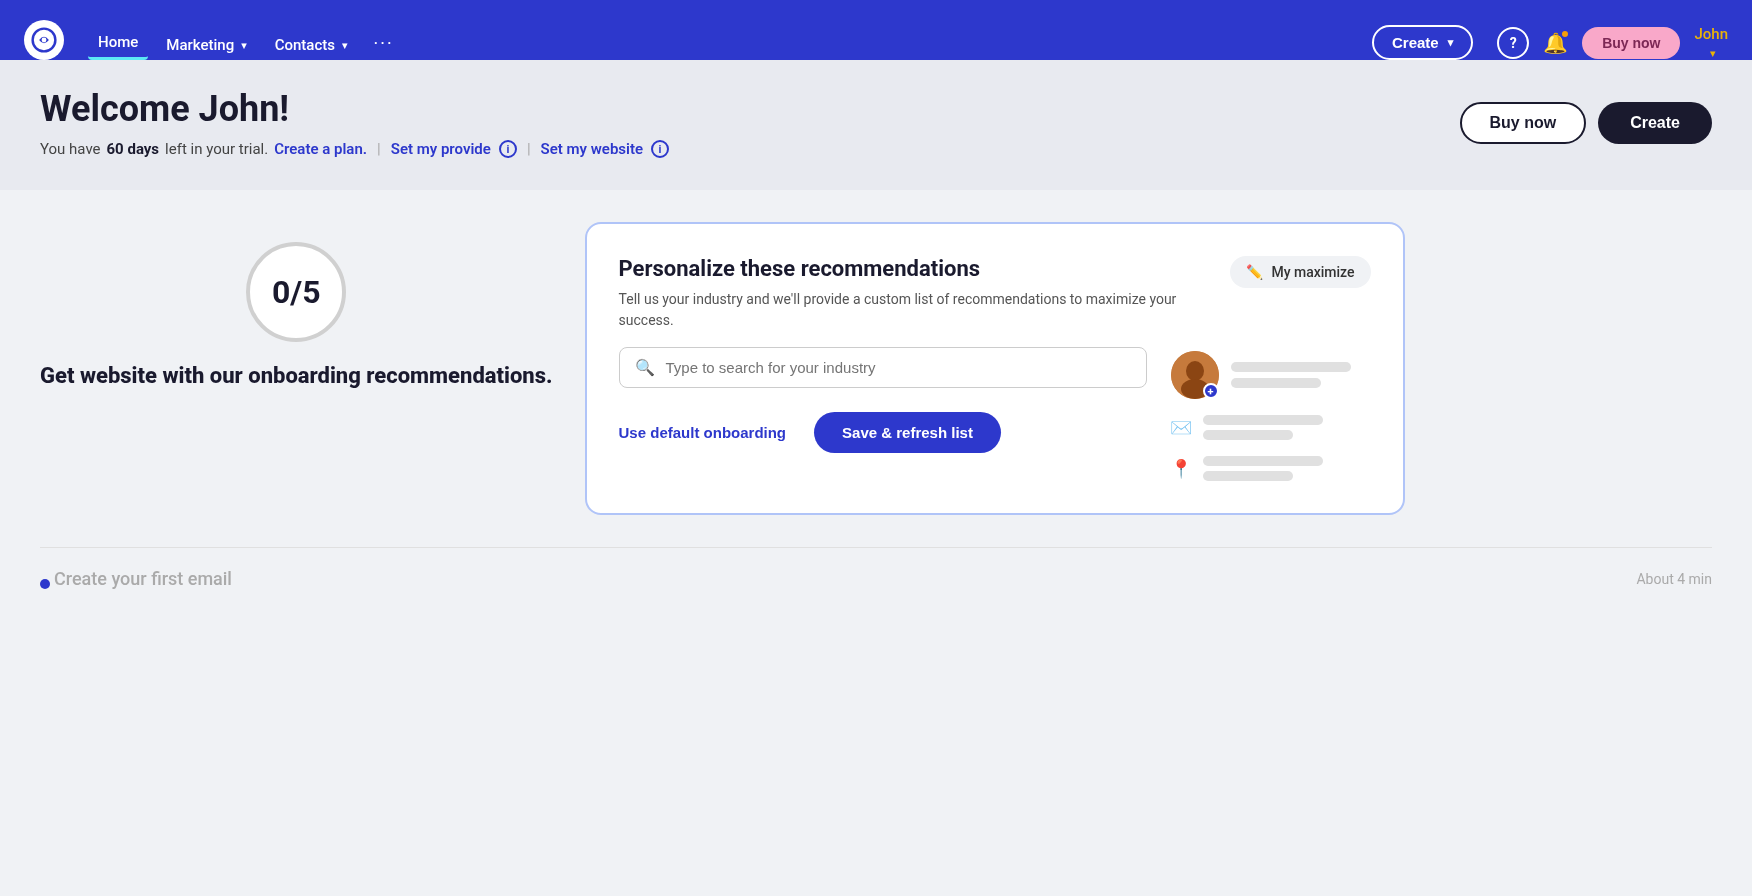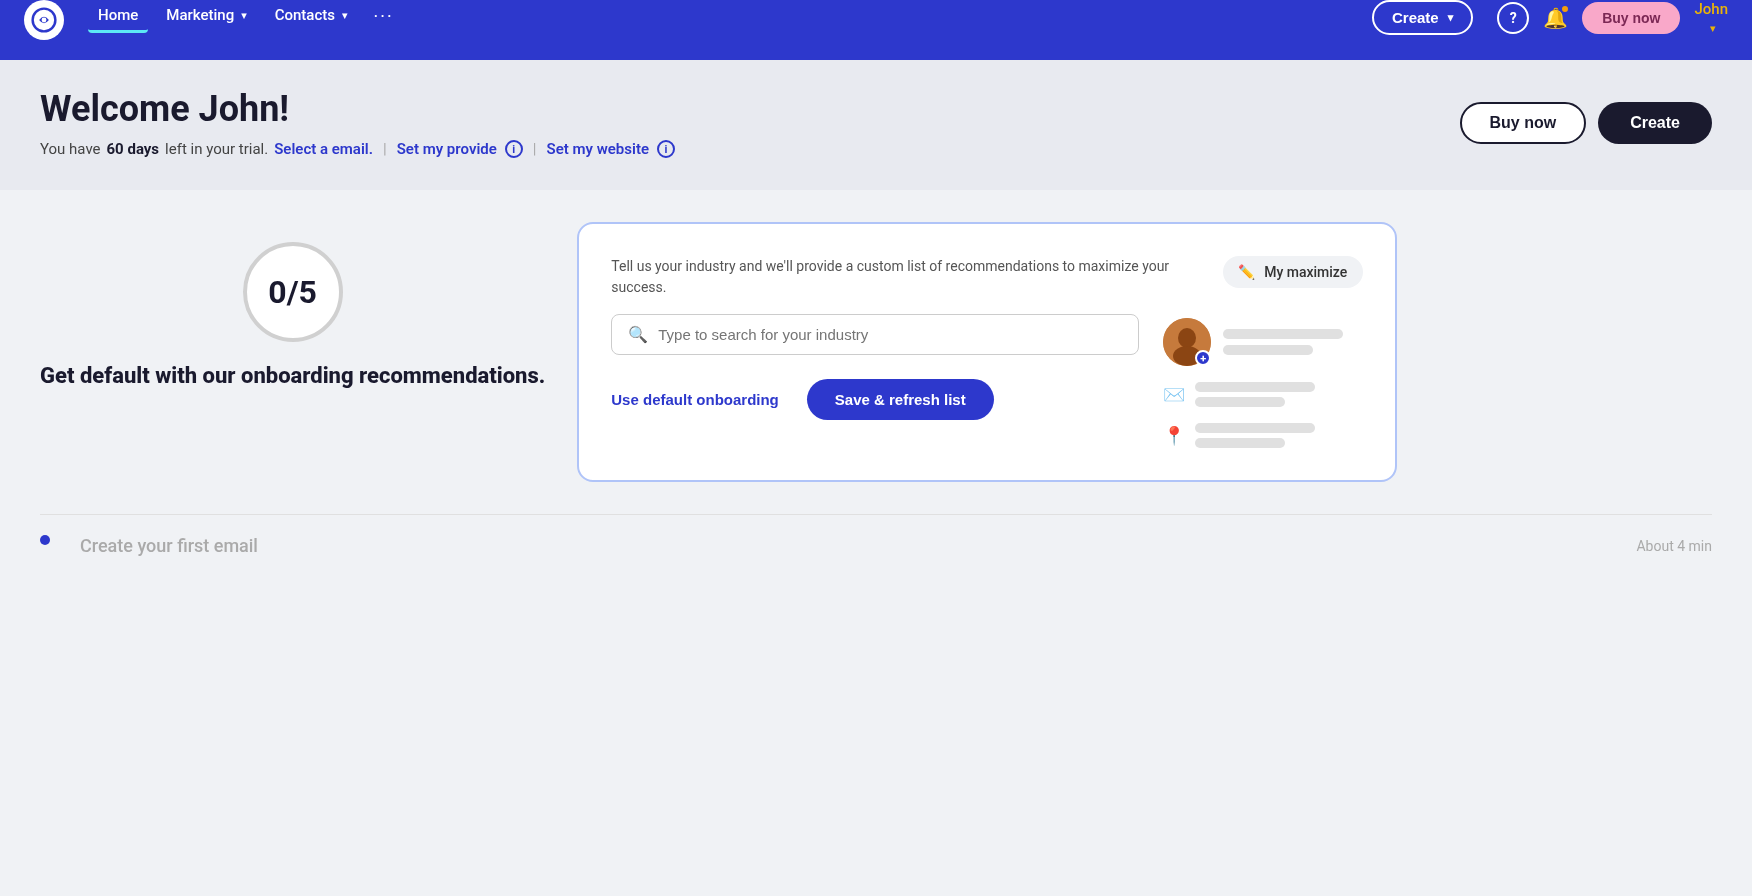--- a/index.html
+++ b/index.html
@@ -3,21 +3,21 @@
   <meta charset="utf-8">
   <style>
     * { box-sizing: border-box; margin: 0; padding: 0; }
     body { font-family: -apple-system, BlinkMacSystemFont, 'Segoe UI', Roboto, sans-serif; background: #f0f2f5; min-height: 896px; }
 
     
     .navbar {
       background: #2d38cc;
       height: 60px;
       display: flex;
-      align-items: flex-start;
+      align-items: flex-end;
       padding: 0 24px;
       gap: 8px;
       position: relative;
     }
     .nav-logo {
       width: 40px; height: 40px;
       border-radius: 50%;
       background: white;
       display: flex; align-items: center; justify-content: center;
       margin-right: 16px;
@@ -227,21 +227,21 @@
 
     
     .bottom-section {
       padding: 0 40px 0 40px;
     }
     .list-item-row {
       display: flex; align-items: center; justify-content: space-between;
       padding: 20px 0;
       border-top: 1px solid #e0e0e0;
     }
-    .list-item-left { display: flex; align-items: flex-start; gap: 30px; }
+    .list-item-left { display: flex; align-items: flex-end; gap: 4px; }
     .dot-blue { width: 10px; height: 10px; border-radius: 50%; background: #2d38cc; flex-shrink: 0; }
     .list-item-title { font-size: 18px; color: #aaa; font-weight: 500; }
     .list-item-time { font-size: 14px; color: #aaa; }
 
     
     .chevron { font-size: 11px; margin-left: 3px; }
   </style>
 </head>
 <body>
 
@@ -282,45 +282,46 @@
   </div>
 </nav>
 
 <div class="header-section">
   <div class="header-left">
     <h1 class="header-title">Welcome John!</h1>
     <div class="header-sub">
       <span>You have </span>
       <span class="bold">60 days</span>
       <span> left in your trial.</span>
-      <a>Select a email.</a>
+      <a>Create a plan.</a>
       <span class="sep">|</span>
       <a>Set my provide</a>
       <span class="info-icon">i</span>
       <span class="sep">|</span>
       <a>Set my website</a>
       <span class="info-icon">i</span>
     </div>
   </div>
   <div class="header-right">
     <button class="btn-outline-dark">Buy now</button>
     <button class="btn-solid-dark">Create</button>
   </div>
 </div>
 
 <div class="main-content">
 
   <div class="progress-section">
     <div class="progress-circle">0/5</div>
-    <div class="progress-text">Get default with our onboarding recommendations.</div>
+    <div class="progress-text">Get website with our onboarding recommendations.</div>
   </div>
 
   <div class="recommend-card">
     <div class="card-top">
       <div class="card-top-left">
+        <div class="card-title">Personalize these recommendations</div>
         <div class="card-sub">Tell us your industry and we'll provide a custom list of recommendations to maximize your success.</div>
       </div>
       <div class="my-industry-badge">
         <span class="pencil-icon">✏️</span>
         <span>My maximize</span>
       </div>
     </div>
 
     <div class="card-body">
       <div class="card-form">

